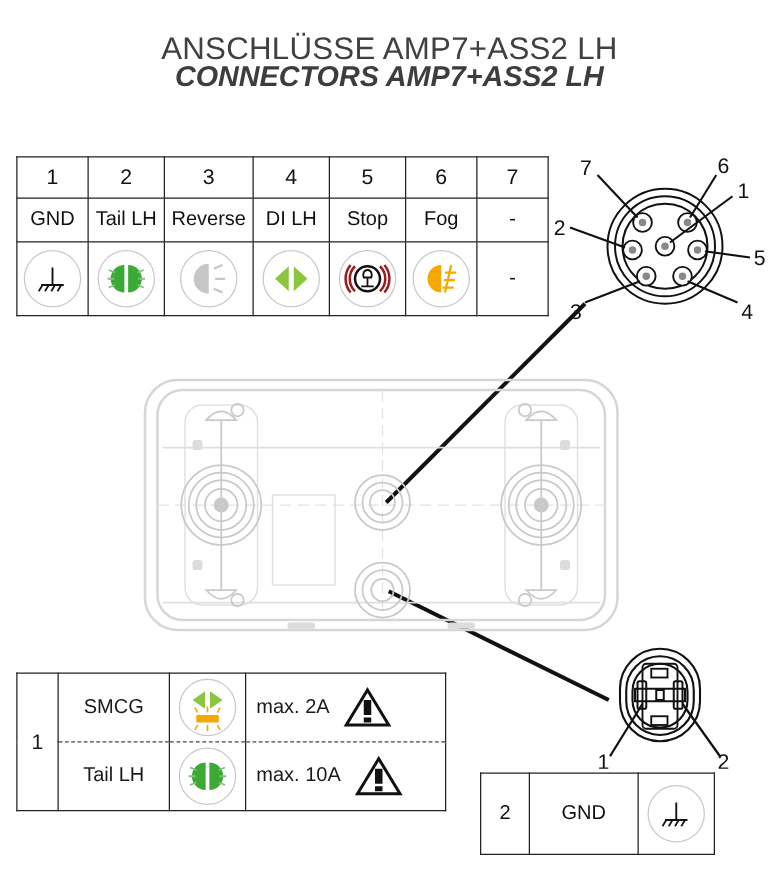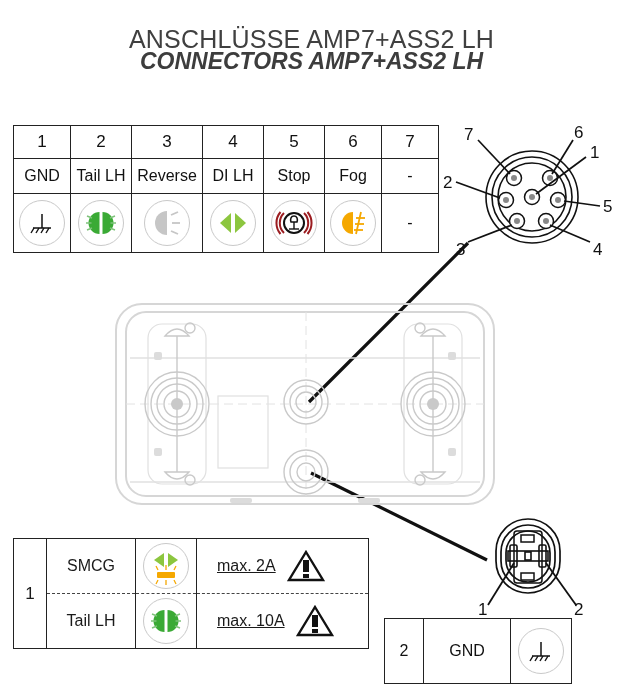--- a/index.html
+++ b/index.html
@@ -54,21 +54,21 @@
 
   
   #conn2{left:478px;top:505px;width:110px;height:110px;}
 
   
   #load-table{left:13px;top:538px;}
   #load-table td{border:1.6px solid #222;background:#fff;}
   #load-table .idx{width:30px;font-size:17px;text-align:center;}
   #load-table .nm{width:86px;font-size:16px;text-align:center;}
   #load-table .ic{width:58px;text-align:center;}
-  #load-table .amp{width:150px;font-size:16px;text-align:left;padding-left:20px;text-decoration:underline;}
+  #load-table .amp{width:150px;font-size:16px;text-align:left;padding-left:8px;}
   #load-table tr.top td.nm,#load-table tr.top td.ic,#load-table tr.top td.amp{
     border-bottom:1.5px dashed #444;
   }
   #load-table tr.bot td.nm,#load-table tr.bot td.ic,#load-table tr.bot td.amp{
     border-top:none;
   }
   #load-table td.cell{height:52px;}
   .ampwrap{display:flex;align-items:center;gap:10px;}
 
   

